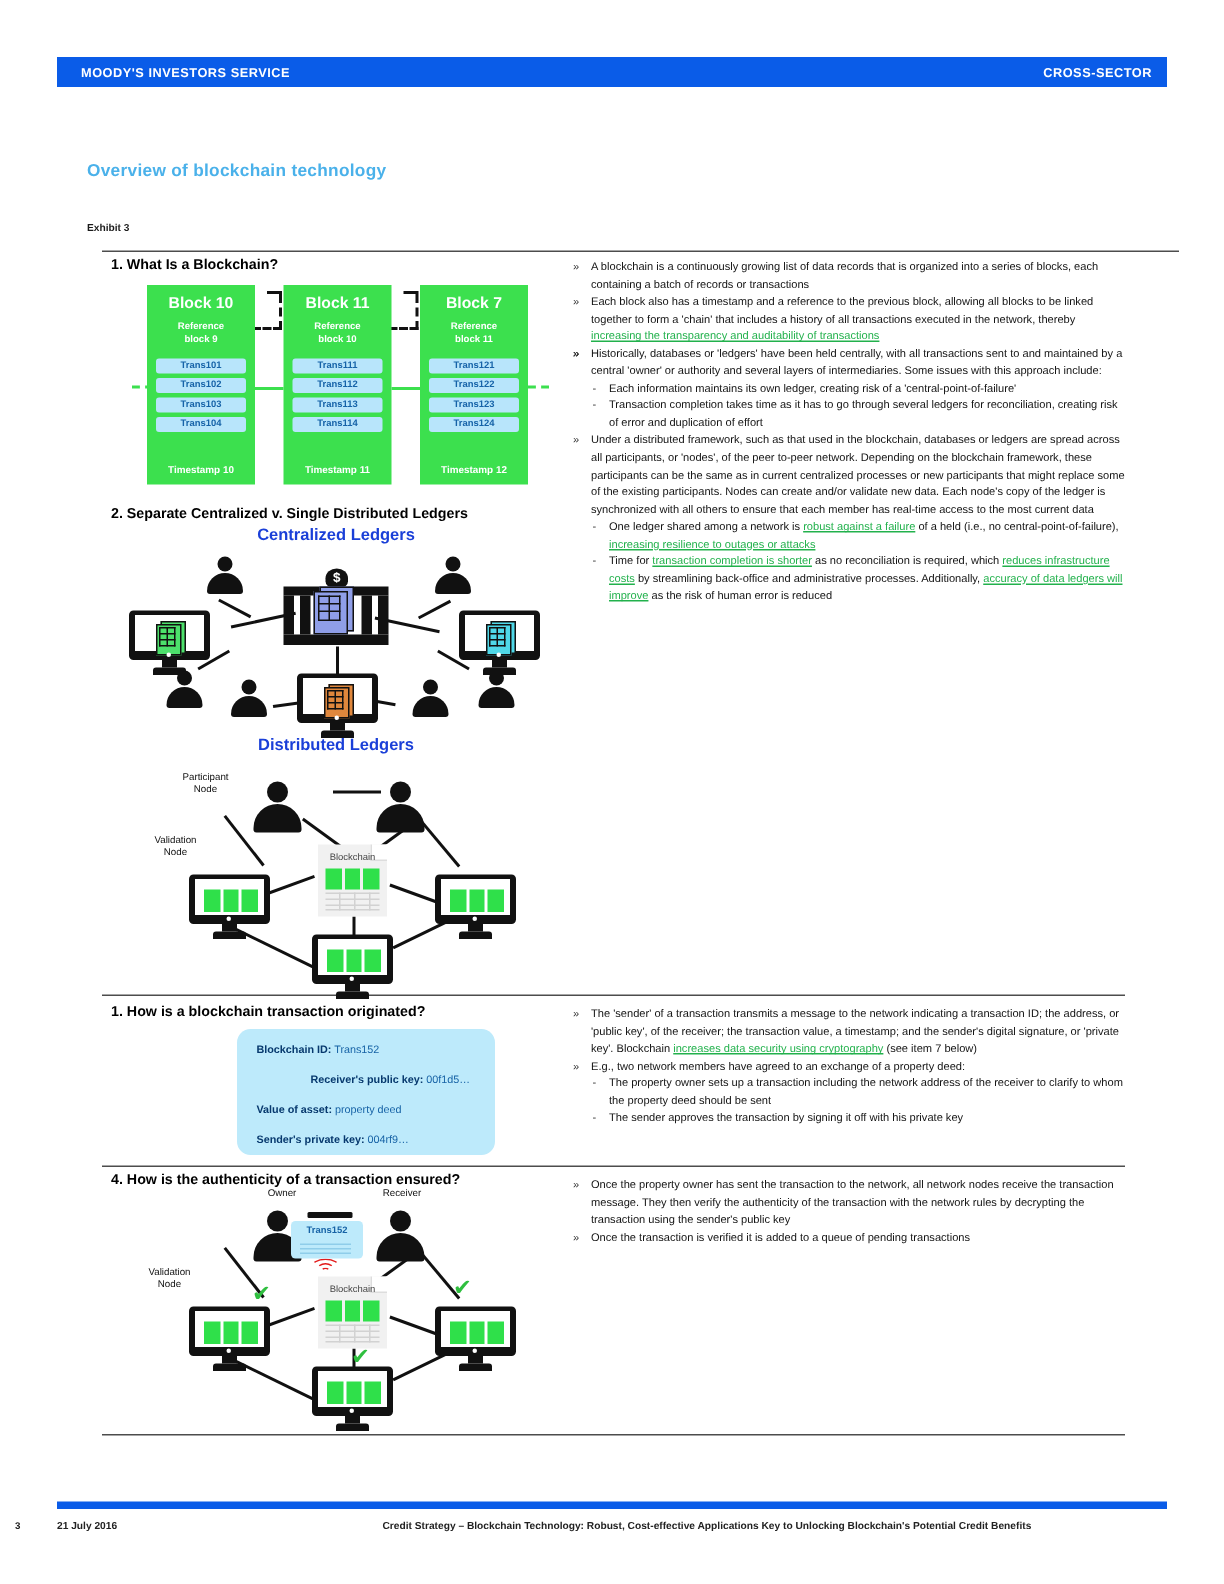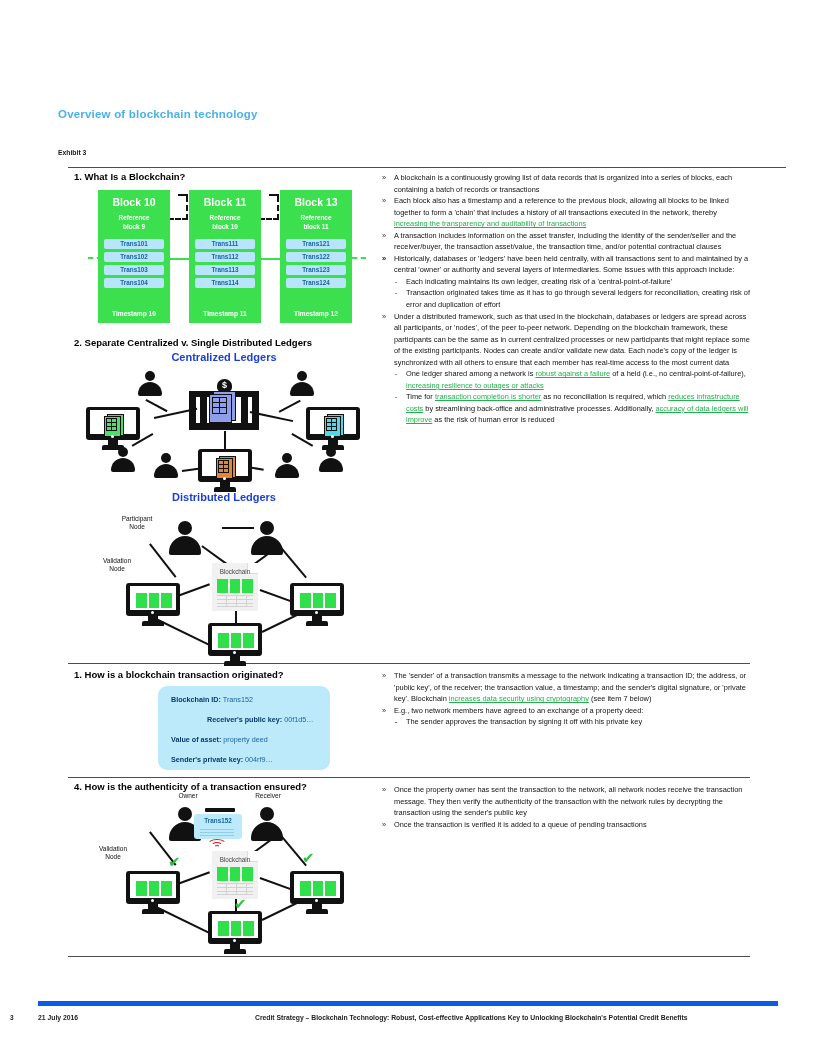--- a/index.html
+++ b/index.html
@@ -139,20 +139,24 @@
   .footbar{position:absolute;left:38px;top:1001px;width:740px;height:5px;background:#0a5ce8;}
   .foot-pg{position:absolute;left:10px;top:1014px;font-size:6.5px;font-weight:bold;color:#222;}
   .foot-date{position:absolute;left:38px;top:1014px;font-size:6.8px;font-weight:bold;color:#222;}
   .foot-ttl{position:absolute;left:255px;top:1014px;font-size:6.8px;font-weight:bold;color:#222;}
 </style>
 </head>
 <body>
 
 <div class="page">
 
+  <div class="topbar">
+    <div class="brand">MOODY'S INVESTORS SERVICE</div>
+    <div class="sector">CROSS-SECTOR</div>
+  </div>
   <div class="doc-title">Overview of blockchain technology</div>
   <div class="exhibit-label">Exhibit 3</div>
 
   <div class="rule r1"></div>
   <div class="rule r2"></div>
   <div class="rule r3"></div>
   <div class="rule r4"></div>
 
   <div class="sec-head h1">1. What Is a Blockchain?</div>
 
@@ -188,41 +192,41 @@
         <span>block 10</span>
       </div>
       <div class="tx t0">Trans111</div>
       <div class="tx t1">Trans112</div>
       <div class="tx t2">Trans113</div>
       <div class="tx t3">Trans114</div>
       <div class="ts">Timestamp 11</div>
     </div>
 
     <div class="blk b3">
-      <div class="bt">Block 13</div>
+      <div class="bt">Block 7</div>
       <div class="ref">
         <span>Reference</span><br>
         <span>block 11</span>
       </div>
       <div class="tx t0">Trans121</div>
       <div class="tx t1">Trans122</div>
       <div class="tx t2">Trans123</div>
       <div class="tx t3">Trans124</div>
       <div class="ts">Timestamp 12</div>
     </div>
   </div>
 
   <div class="rcol c1">
     <div class="bl"><span class="mk">»</span><span>A blockchain is a continuously growing list of data records that is organized into a series of blocks, each containing a batch of records or transactions</span></div>
     <div class="bl"><span class="mk">»</span><span>Each block also has a timestamp and a reference to the previous block, allowing all blocks to be linked together to form a 'chain' that includes a history of all transactions executed in the network, thereby </span><span class="grn">increasing the transparency and auditability of transactions</span></div>
-    <div class="bl"><span class="mk">»</span><span>A transaction includes information on the asset transfer, including the identity of the sender/seller and the receiver/buyer, the transaction asset/value, the transaction time, and/or potential contractual clauses</span></div>
+    <div class="bl"><span class="mk">»</span></div>
     <div class="bl"><span class="mk">»</span></div>
     <div class="bl"><span class="mk">»</span><span>Historically, databases or 'ledgers' have been held centrally, with all transactions sent to and maintained by a central 'owner' or authority and several layers of intermediaries. Some issues with this approach include:</span>
-      <div class="sub"><span class="mk">-</span><span>Each indicating maintains its own ledger, creating risk of a 'central-point-of-failure'</span></div>
-      <div class="sub"><span class="mk">-</span><span>Transaction originated takes time as it has to go through several ledgers for reconciliation, creating risk of error and duplication of effort</span></div>
+      <div class="sub"><span class="mk">-</span><span>Each information maintains its own ledger, creating risk of a 'central-point-of-failure'</span></div>
+      <div class="sub"><span class="mk">-</span><span>Transaction completion takes time as it has to go through several ledgers for reconciliation, creating risk of error and duplication of effort</span></div>
     </div>
     <div class="bl"><span class="mk">»</span><span>Under a distributed framework, such as that used in the blockchain, databases or ledgers are spread across all participants, or 'nodes', of the peer to-peer network. Depending on the blockchain framework, these participants can be the same as in current centralized processes or new participants that might replace some of the existing participants. Nodes can create and/or validate new data. Each node's copy of the ledger is synchronized with all others to ensure that each member has real-time access to the most current data</span>
       <div class="sub"><span class="mk">-</span><span>One ledger shared among a network is </span><span class="grn">robust against a failure</span><span> of a held (i.e., no central-point-of-failure), </span><span class="grn">increasing resilience to outages or attacks</span></div>
       <div class="sub"><span class="mk">-</span><span>Time for </span><span class="grn">transaction completion is shorter</span><span> as no reconciliation is required, which </span><span class="grn">reduces infrastructure costs</span><span> by streamlining back-office and administrative processes. Additionally, </span><span class="grn">accuracy of data ledgers will improve</span><span> as the risk of human error is reduced</span></div>
     </div>
   </div>
 
   <div class="sec-head h2">2. Separate Centralized v. Single Distributed Ledgers</div>
   <div class="sub-title st-c">Centralized Ledgers</div>
 
@@ -457,21 +461,21 @@
   <div class="callout">
     <div class="row r0"><b>Blockchain ID:</b><span> Trans152</span></div>
     <div class="row r1"><b>Receiver's public key:</b><span> 00f1d5…</span></div>
     <div class="row r2"><b>Value of asset:</b><span> property deed</span></div>
     <div class="row r3"><b>Sender's private key:</b><span> 004rf9…</span></div>
   </div>
 
   <div class="rcol c3">
     <div class="bl"><span class="mk">»</span><span>The 'sender' of a transaction transmits a message to the network indicating a transaction ID; the address, or 'public key', of the receiver; the transaction value, a timestamp; and the sender's digital signature, or 'private key'. Blockchain </span><span class="grn">increases data security using cryptography</span><span> (see item 7 below)</span></div>
     <div class="bl"><span class="mk">»</span><span>E.g., two network members have agreed to an exchange of a property deed:</span>
-      <div class="sub"><span class="mk">-</span></div>
+      <div class="sub"><span class="mk">-</span><span>The property owner sets up a transaction including the network address of the receiver to clarify to whom the property deed should be sent</span></div>
       <div class="sub"><span class="mk">-</span><span>The sender approves the transaction by signing it off with his private key</span></div>
     </div>
   </div>
 
   <div class="sec-head h4">4. How is the authenticity of a transaction ensured?</div>
 
   <div class="sec4dia">
     <div class="nlabel" style="left:92px;top:-1px;width:44px;">Owner</div>
     <div class="nlabel" style="left:172px;top:-1px;width:44px;">Receiver</div>
     <div class="nlabel" style="left:8px;top:52px;width:62px;">

